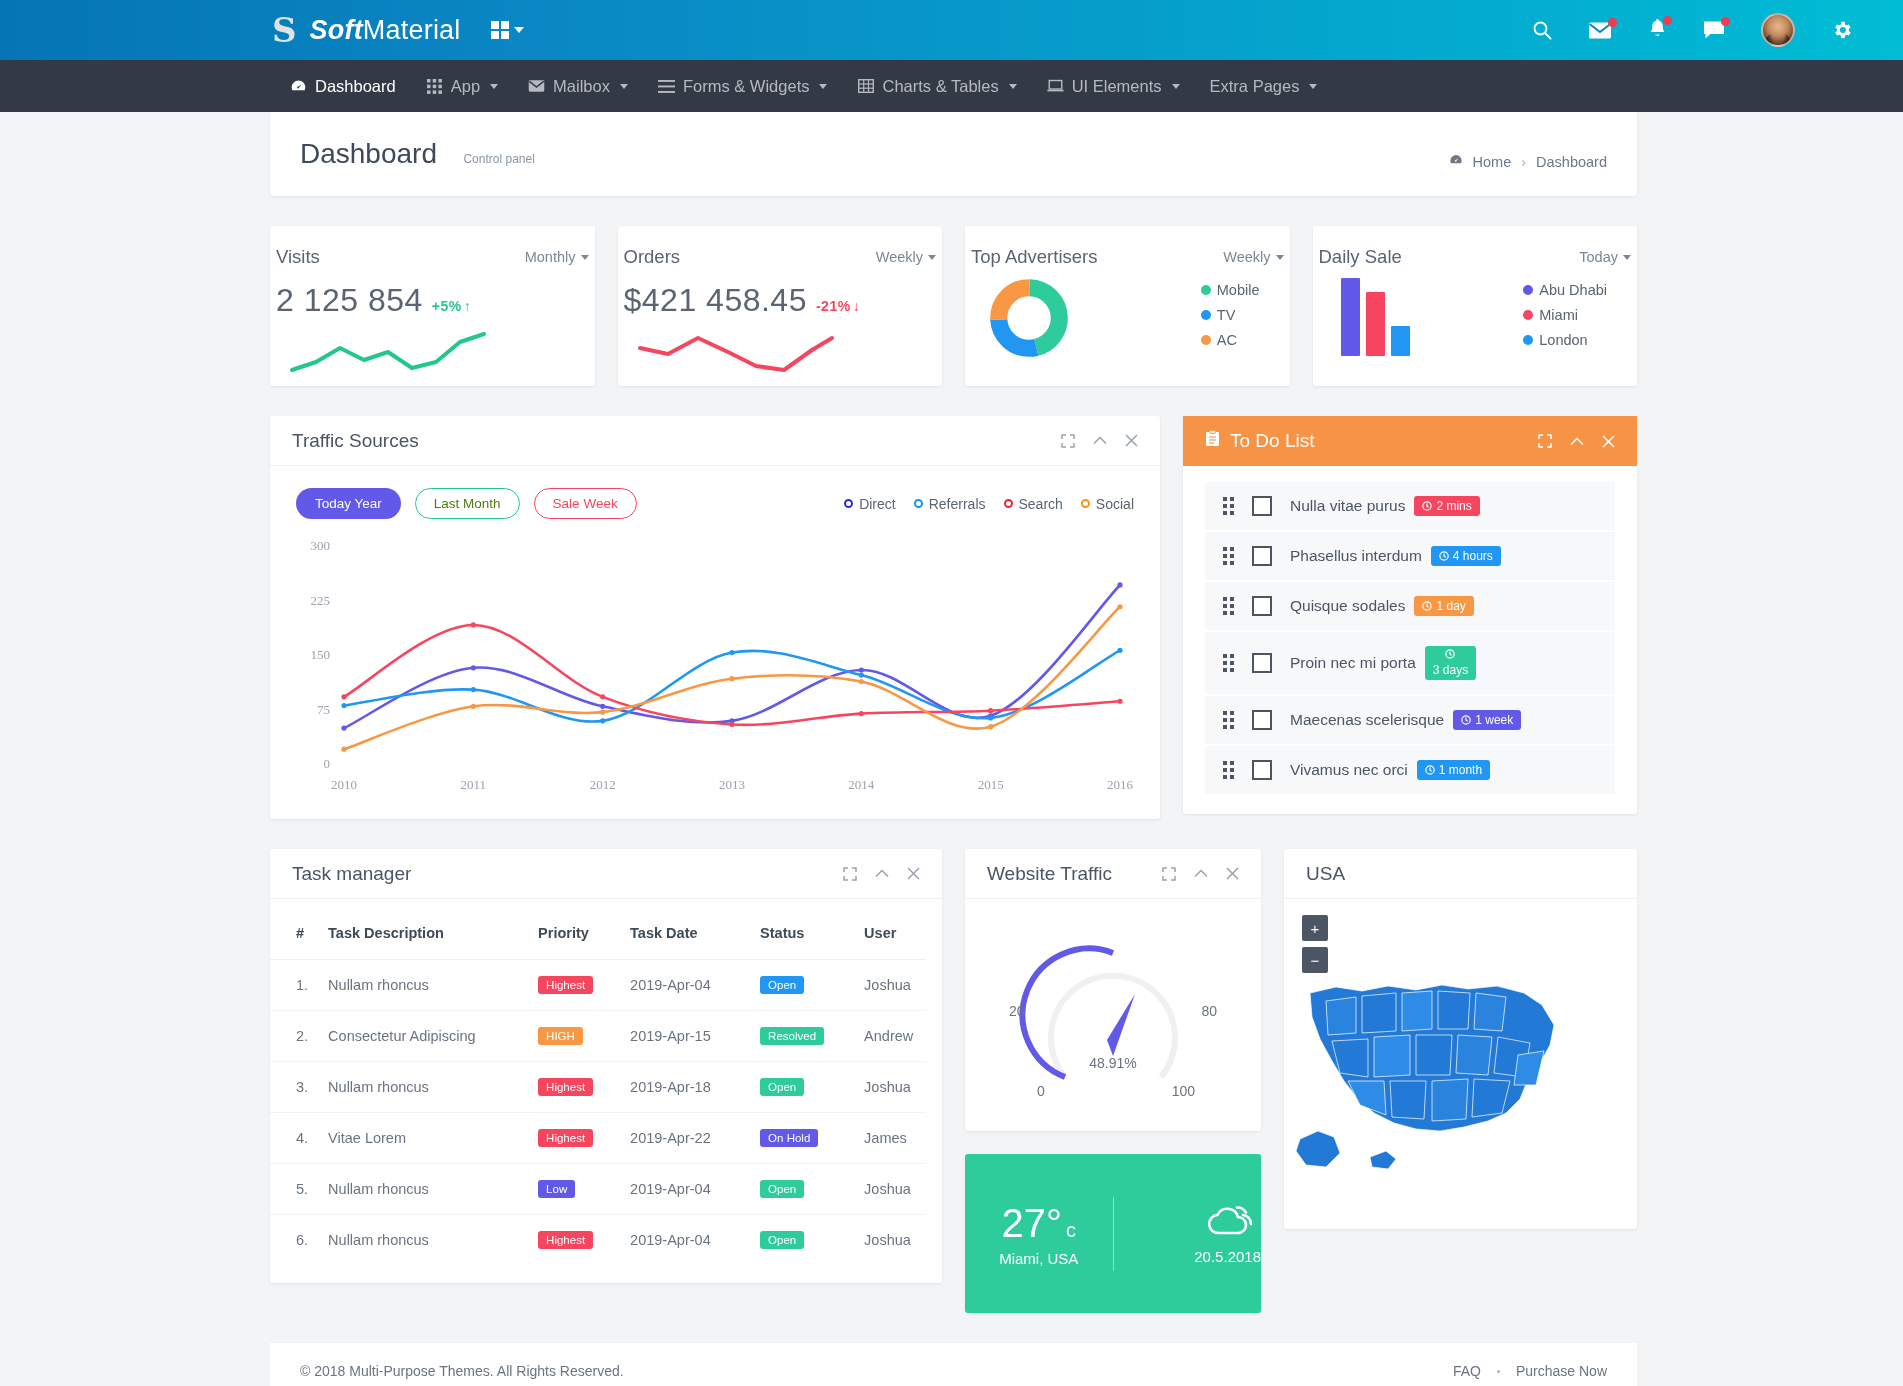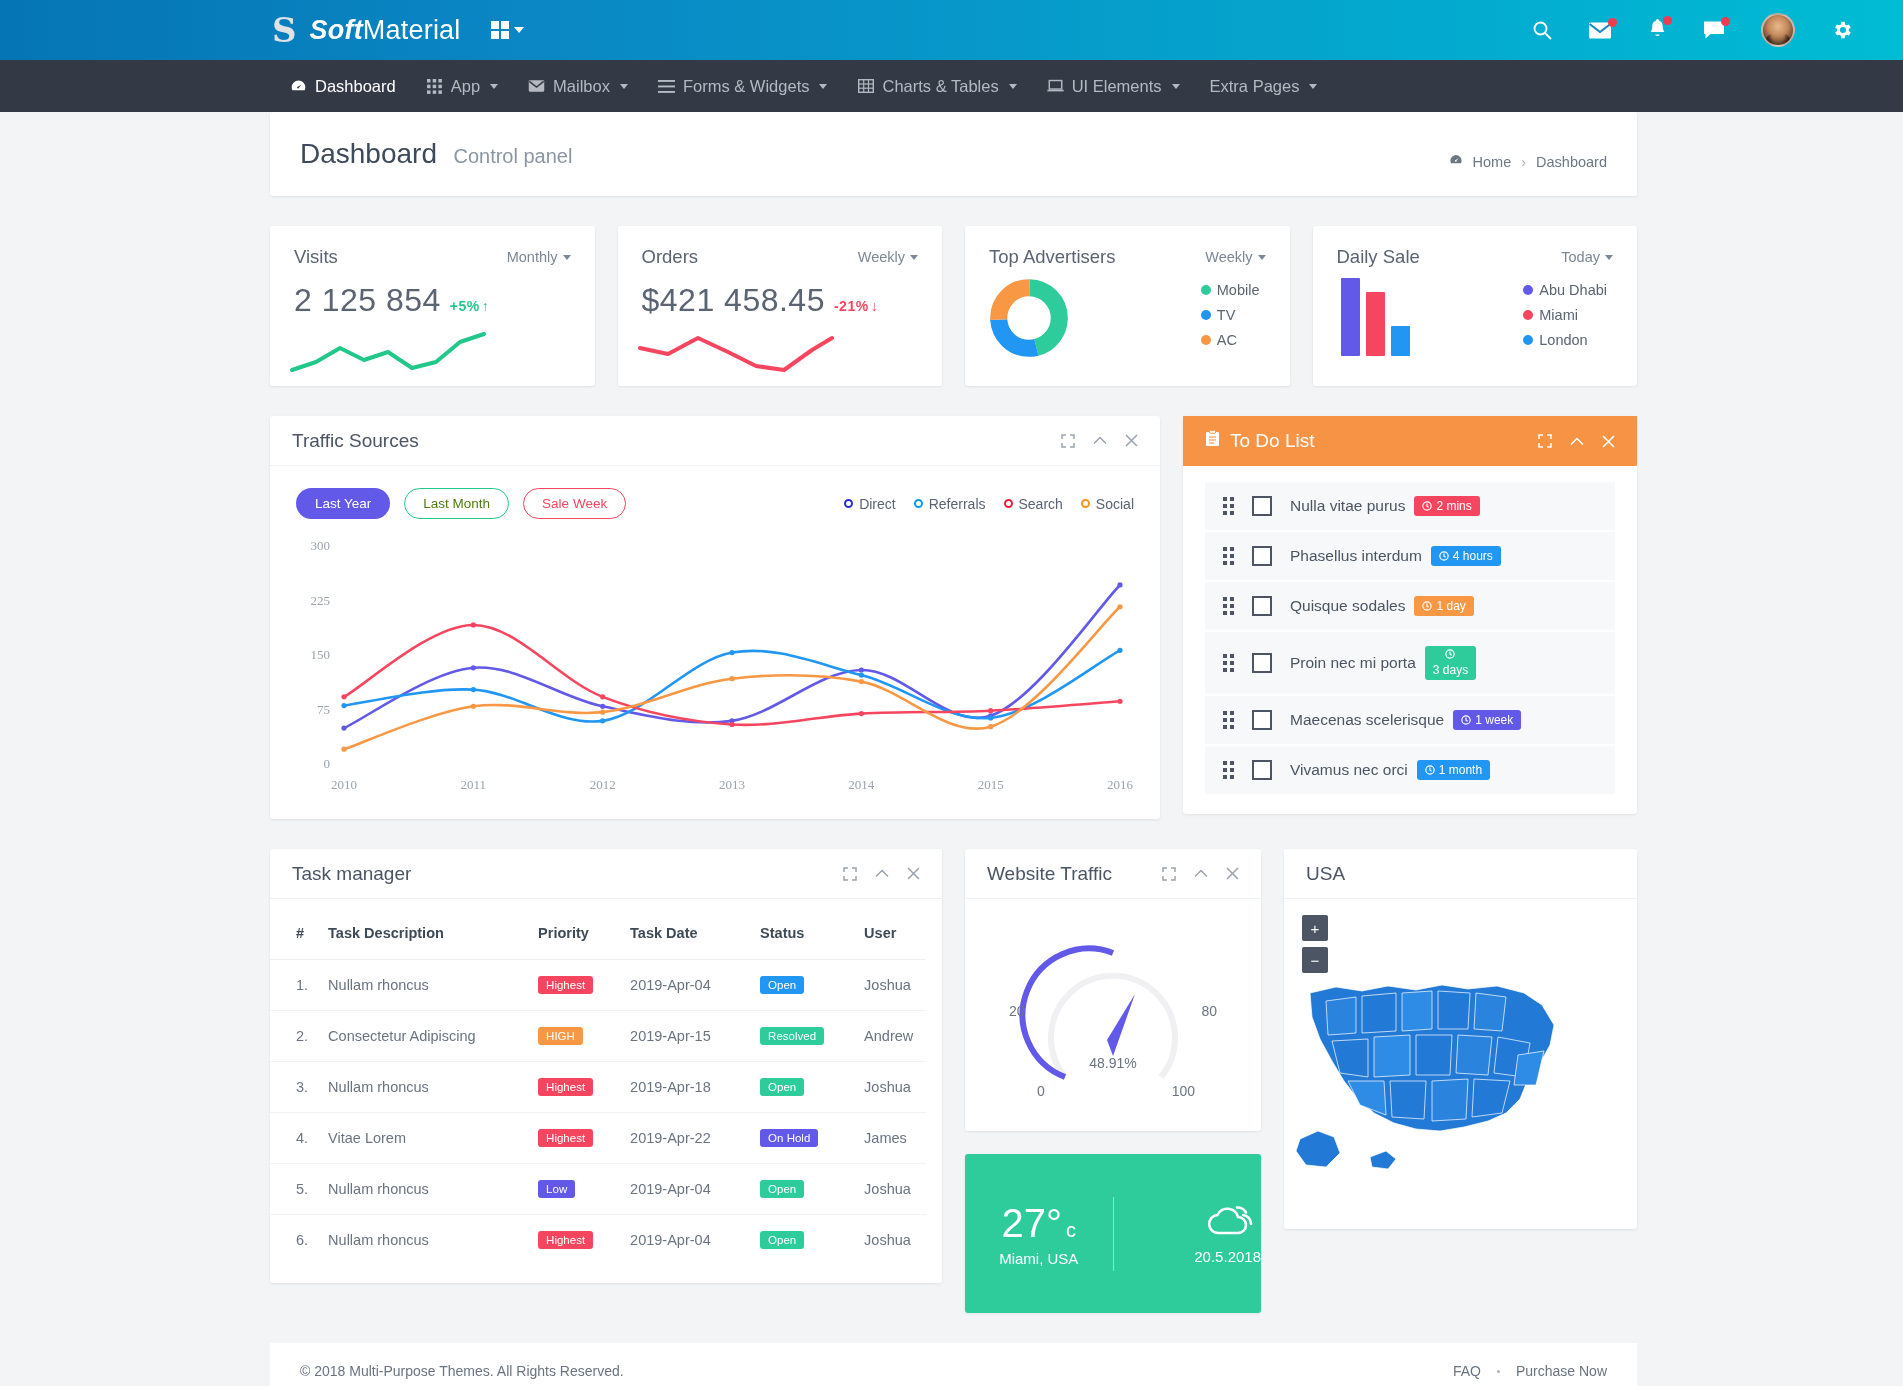--- a/index.html
+++ b/index.html
@@ -57,26 +57,26 @@
   .nav-notch {
     position: absolute; left: 332px; bottom: -12px;
     width: 0; height: 0; border-left: 13px solid transparent; border-right: 13px solid transparent;
     border-top: 13px solid #343a45;
   }
   
   .page { position: absolute; left: 270px; top: 112px; width: 1367px; }
   .card { background: #fff; border-radius: 3px; box-shadow: 0 1px 3px rgba(0,0,0,.08); }
   .page-head { padding: 26px 30px; display: flex; align-items: flex-end; justify-content: space-between; margin-bottom: 30px; }
   .pt-title { font-size: 28px; color: #3e4a59; font-weight: 400; }
-  .pt-sub { font-size: 20px; color: #8b96a3; margin-left: 12px; }
+  .pt-sub { font-size: 12px; color: #8b96a3; margin-left: 22px; }
   .crumbs { display: flex; align-items: center; gap: 10px; font-size: 14.5px; color: #6c7884; }
   .crumbs .sep { color: #a9b2bc; }
   
   .stats { display: flex; gap: 23px; margin-bottom: 30px; }
-  .stat { flex: 1; height: 160px; padding: 20px 24px; position: relative; overflow: hidden; }
+  .stat { flex: 1; height: 160px; padding: 20px 6px; position: relative; overflow: hidden; }
   .stat-head { display: flex; align-items: center; justify-content: space-between; }
   .stat-title { font-size: 18.5px; color: #5a6472; }
   .stat-drop { font-size: 14.5px; color: #7b8794; display: flex; align-items: center; gap: 5px; cursor: pointer; }
   .stat-drop .ncaret { width: 0; height: 0; border-left: 4px solid transparent; border-right: 4px solid transparent; border-top: 5px solid #7b8794; }
   .stat-value { font-size: 32px; color: #5a6472; font-weight: 300; margin-top: 14px; display: flex; align-items: baseline; gap: 9px; letter-spacing: .5px; }
   .stat-delta { font-size: 14px; font-weight: 600; display: flex; align-items: center; gap: 2px; }
   .up { color: #22c88a; } .down { color: #f6465f; }
   .spark { position: absolute; left: 18px; bottom: 10px; }
   .legend-list { position: absolute; right: 30px; top: 56px; display: flex; flex-direction: column; gap: 9px; }
   .lg { display: flex; align-items: center; gap: 6px; font-size: 14.5px; color: #5a6472; }
@@ -416,21 +416,21 @@
             </span>
           <span>
               <svg width="13" height="13" viewBox="0 0 13 13">
                 <path d="M1 1l11 11M12 1L1 12" stroke="#99a2ad" stroke-width="1.5"></path>
               </svg>
             </span>
         </span>
       </div>
       <div class="chart-toolbar">
         <div class="pills">
-          <span class="pill solid">Last Year</span>
+          <span class="pill solid">Today Year</span>
           <span class="pill outline-green">Last Month</span>
           <span class="pill outline-red">Sale Week</span>
         </div>
         <div class="chart-legend">
           <span class="cl">
               <i class="ring" style="border-color:#2b2bd8"></i>
               <span>Direct</span>
             </span>
           <span class="cl">
               <i class="ring" style="border-color:#0a9bf0"></i>

